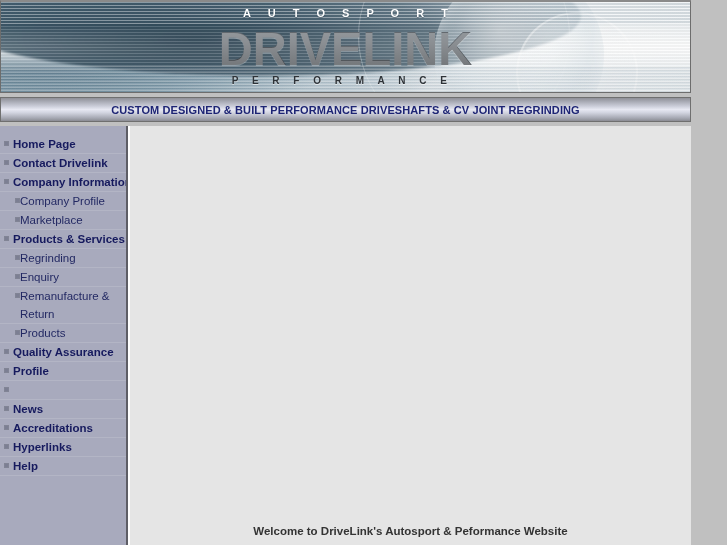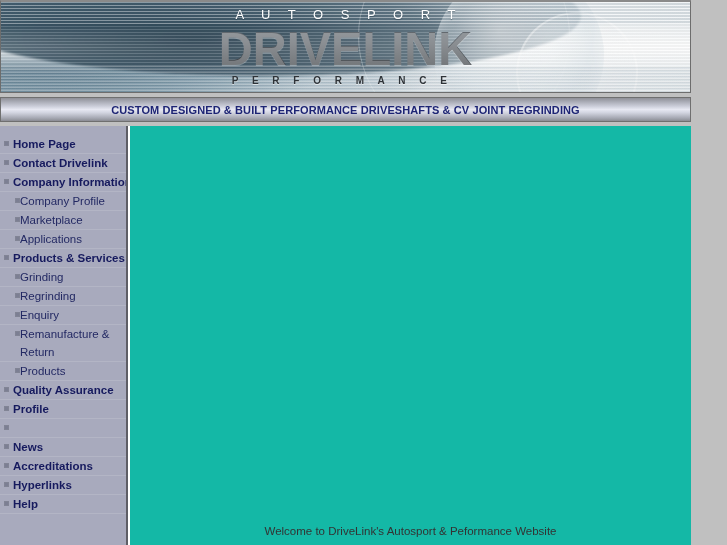--- a/index.html
+++ b/index.html
@@ -117,22 +117,22 @@
   .banner-scan-edge.bot { bottom: 0; height: 26px; }
 
   .banner-text {
     position: absolute;
     inset: 0;
     text-align: center;
   }
   .kicker {
     position: absolute;
     left: 0; right: 0; top: 5px;
-    font-size: 13px;
-    font-weight: normal;
+    font-size: 11px;
+    font-weight: bold;
     letter-spacing: 7px;
     color: #ffffff;
     text-shadow: 0 1px 1px rgba(40,60,75,0.55);
     padding-left: 7px;
   }
   .wordmark {
     position: absolute;
     left: 0; right: 0; top: 18px;
     font-size: 49px;
     font-weight: bold;
@@ -242,21 +242,22 @@
     box-shadow: 0 0 0 1px rgba(90,93,110,0.5);
   }
   .nav-item.level2 .bullet { left: 16px; }
   .nav-item.blank { color: transparent; }
 
   
   .content {
     position: absolute;
     left: 130px; top: 0;
     right: 0; bottom: 0;
-    background: #14b8a6;
+    background: #e5e5e5;
+    font-weight: bold;
   }
   .welcome {
     position: absolute;
     left: 0; right: 0;
     bottom: 8px;
     text-align: center;
     font-size: 11.5px;
     color: #333333;
   }
 </style>
@@ -288,23 +289,21 @@
 
   <div class="body-area">
 
     <div class="sidebar">
       <ul class="nav-list" id="nav-list">
           <li class="nav-item level1"><span class="bullet"></span><span>Home Page</span></li>
           <li class="nav-item level1"><span class="bullet"></span><span>Contact Drivelink</span></li>
           <li class="nav-item level1"><span class="bullet"></span><span>Company Information</span></li>
           <li class="nav-item level2"><span class="bullet"></span><span>Company Profile</span></li>
           <li class="nav-item level2"><span class="bullet"></span><span>Marketplace</span></li>
-          <li class="nav-item level2"><span class="bullet"></span><span>Applications</span></li>
           <li class="nav-item level1"><span class="bullet"></span><span>Products &amp; Services</span></li>
-          <li class="nav-item level2"><span class="bullet"></span><span>Grinding</span></li>
           <li class="nav-item level2"><span class="bullet"></span><span>Regrinding</span></li>
           <li class="nav-item level2"><span class="bullet"></span><span>Enquiry</span></li>
           <li class="nav-item level2"><span class="bullet"></span><span>Remanufacture &amp; Return</span></li>
           <li class="nav-item level2"><span class="bullet"></span><span>Products</span></li>
           <li class="nav-item level1"><span class="bullet"></span><span>Quality Assurance</span></li>
           <li class="nav-item level1"><span class="bullet"></span><span>Profile</span></li>
           <li class="nav-item level1 blank"><span class="bullet"></span><span></span></li>
           <li class="nav-item level1"><span class="bullet"></span><span>News</span></li>
           <li class="nav-item level1"><span class="bullet"></span><span>Accreditations</span></li>
           <li class="nav-item level1"><span class="bullet"></span><span>Hyperlinks</span></li>

